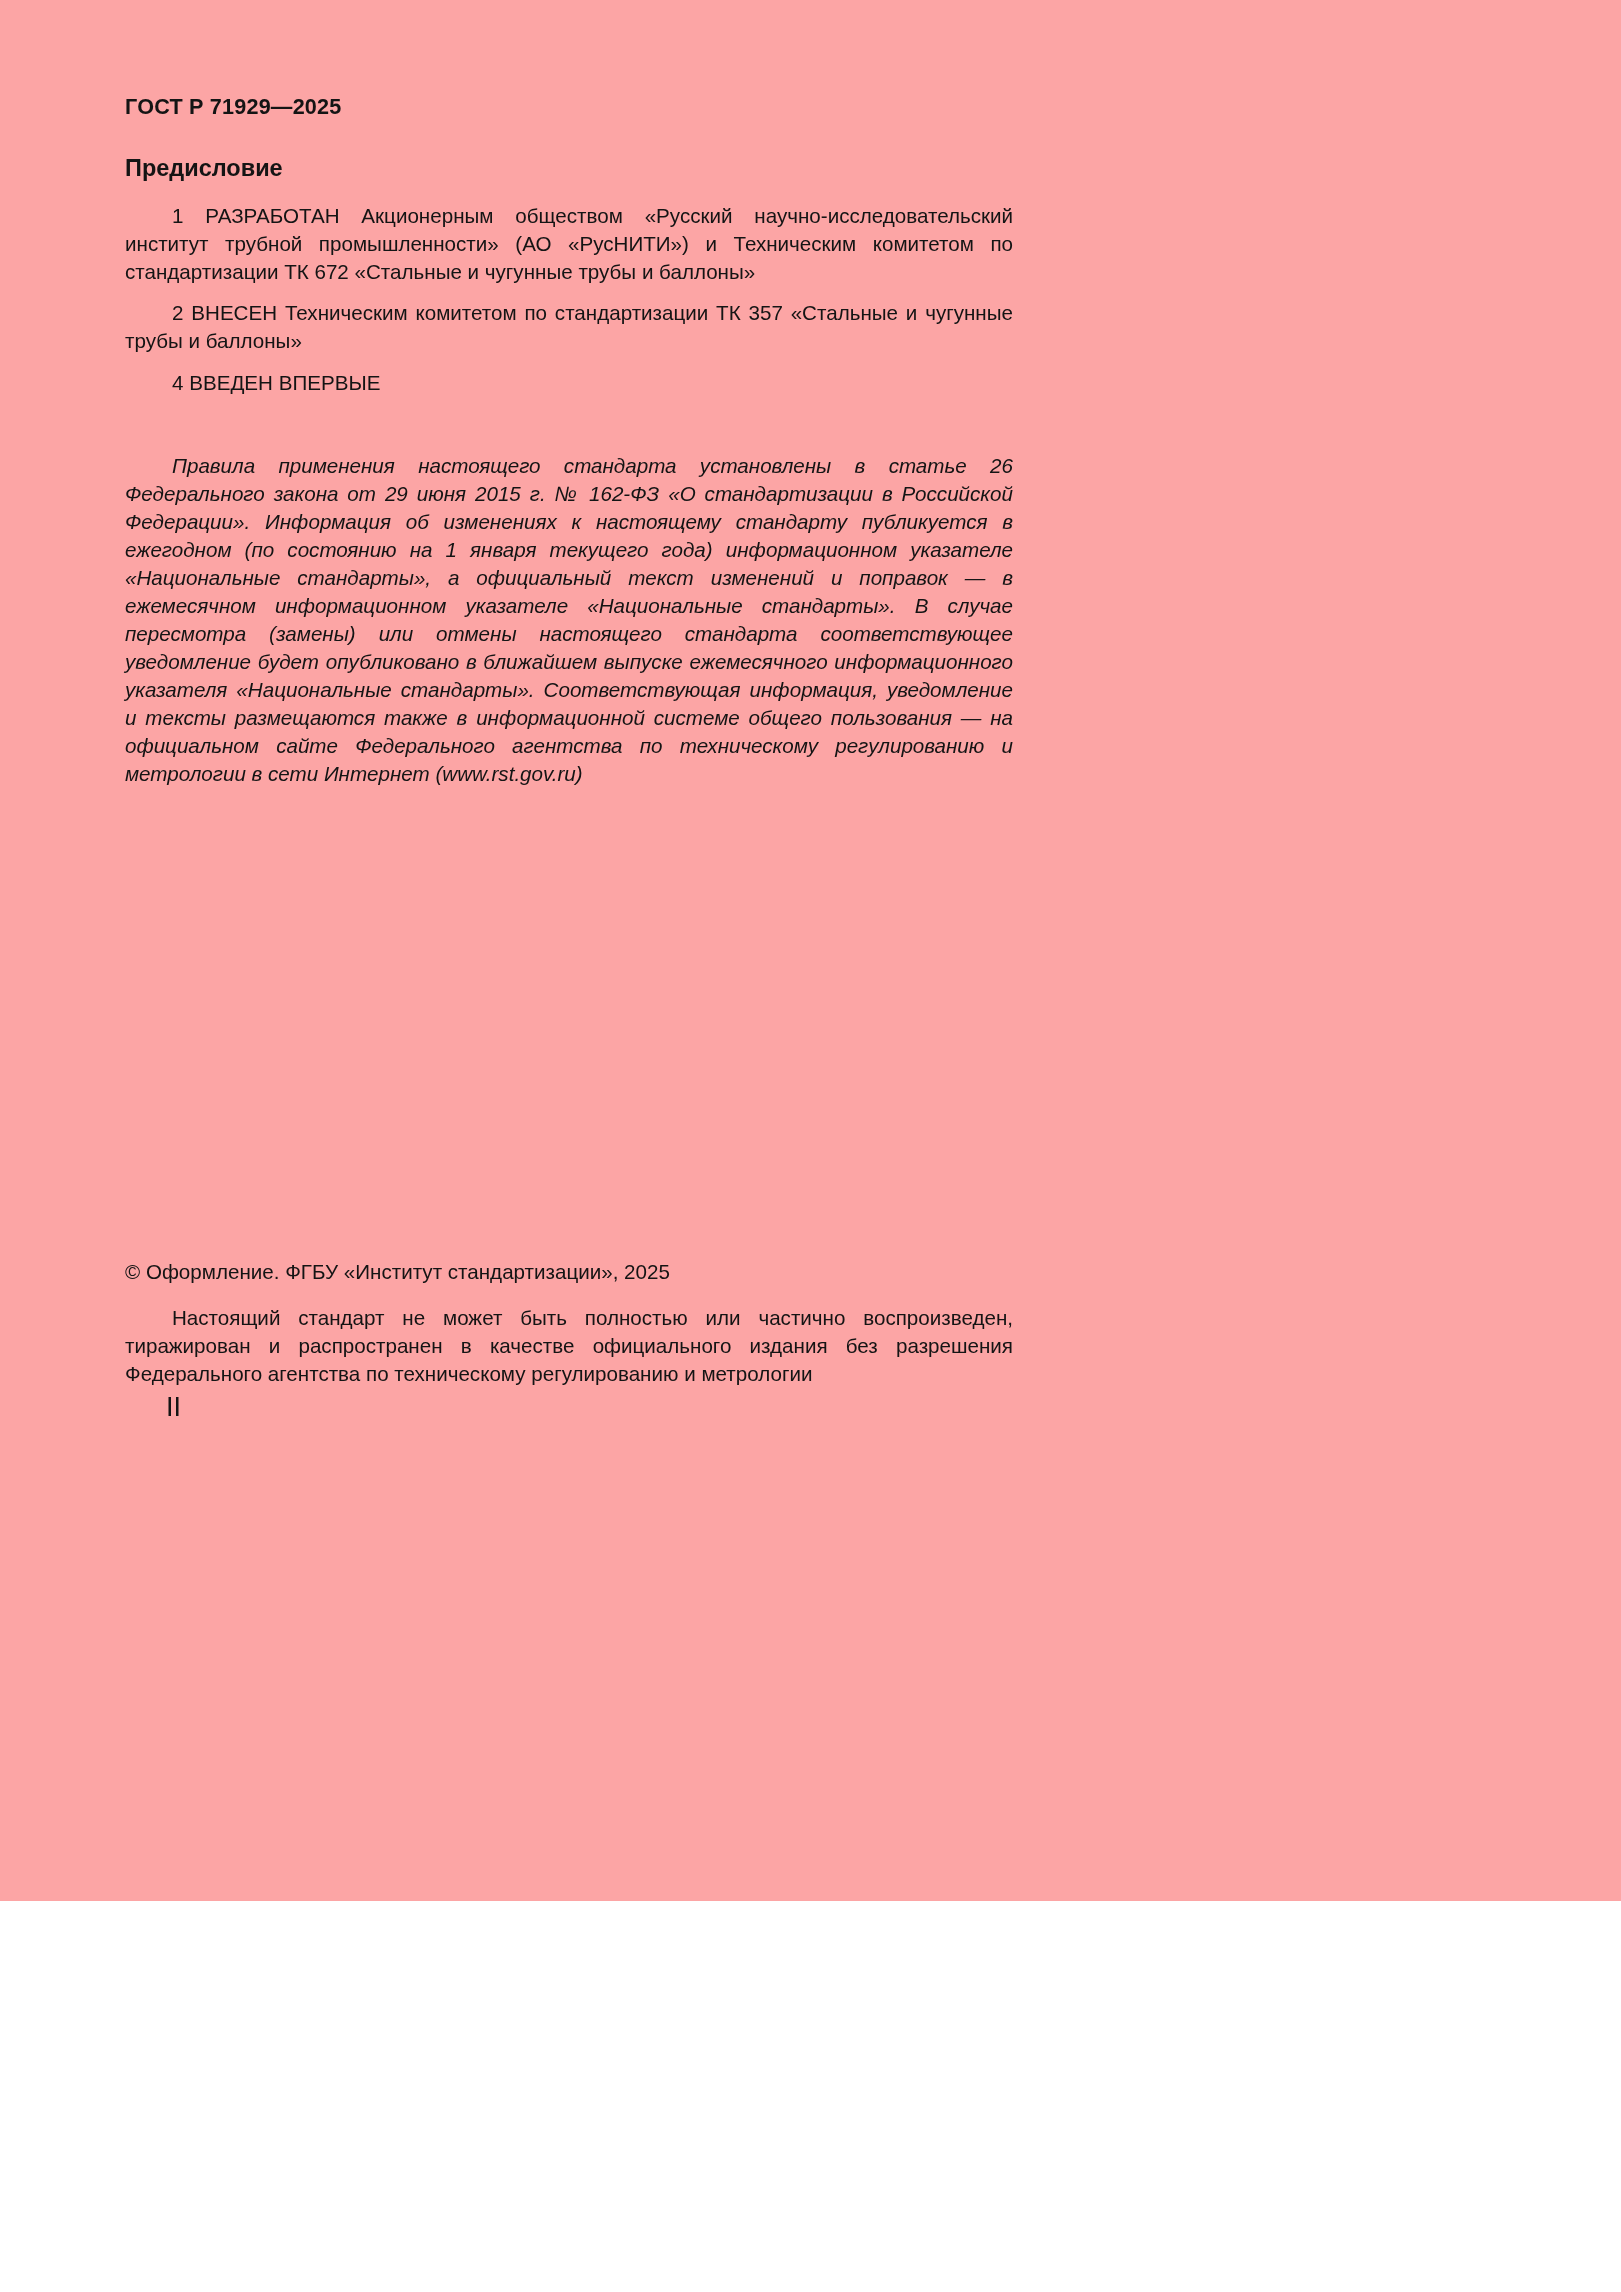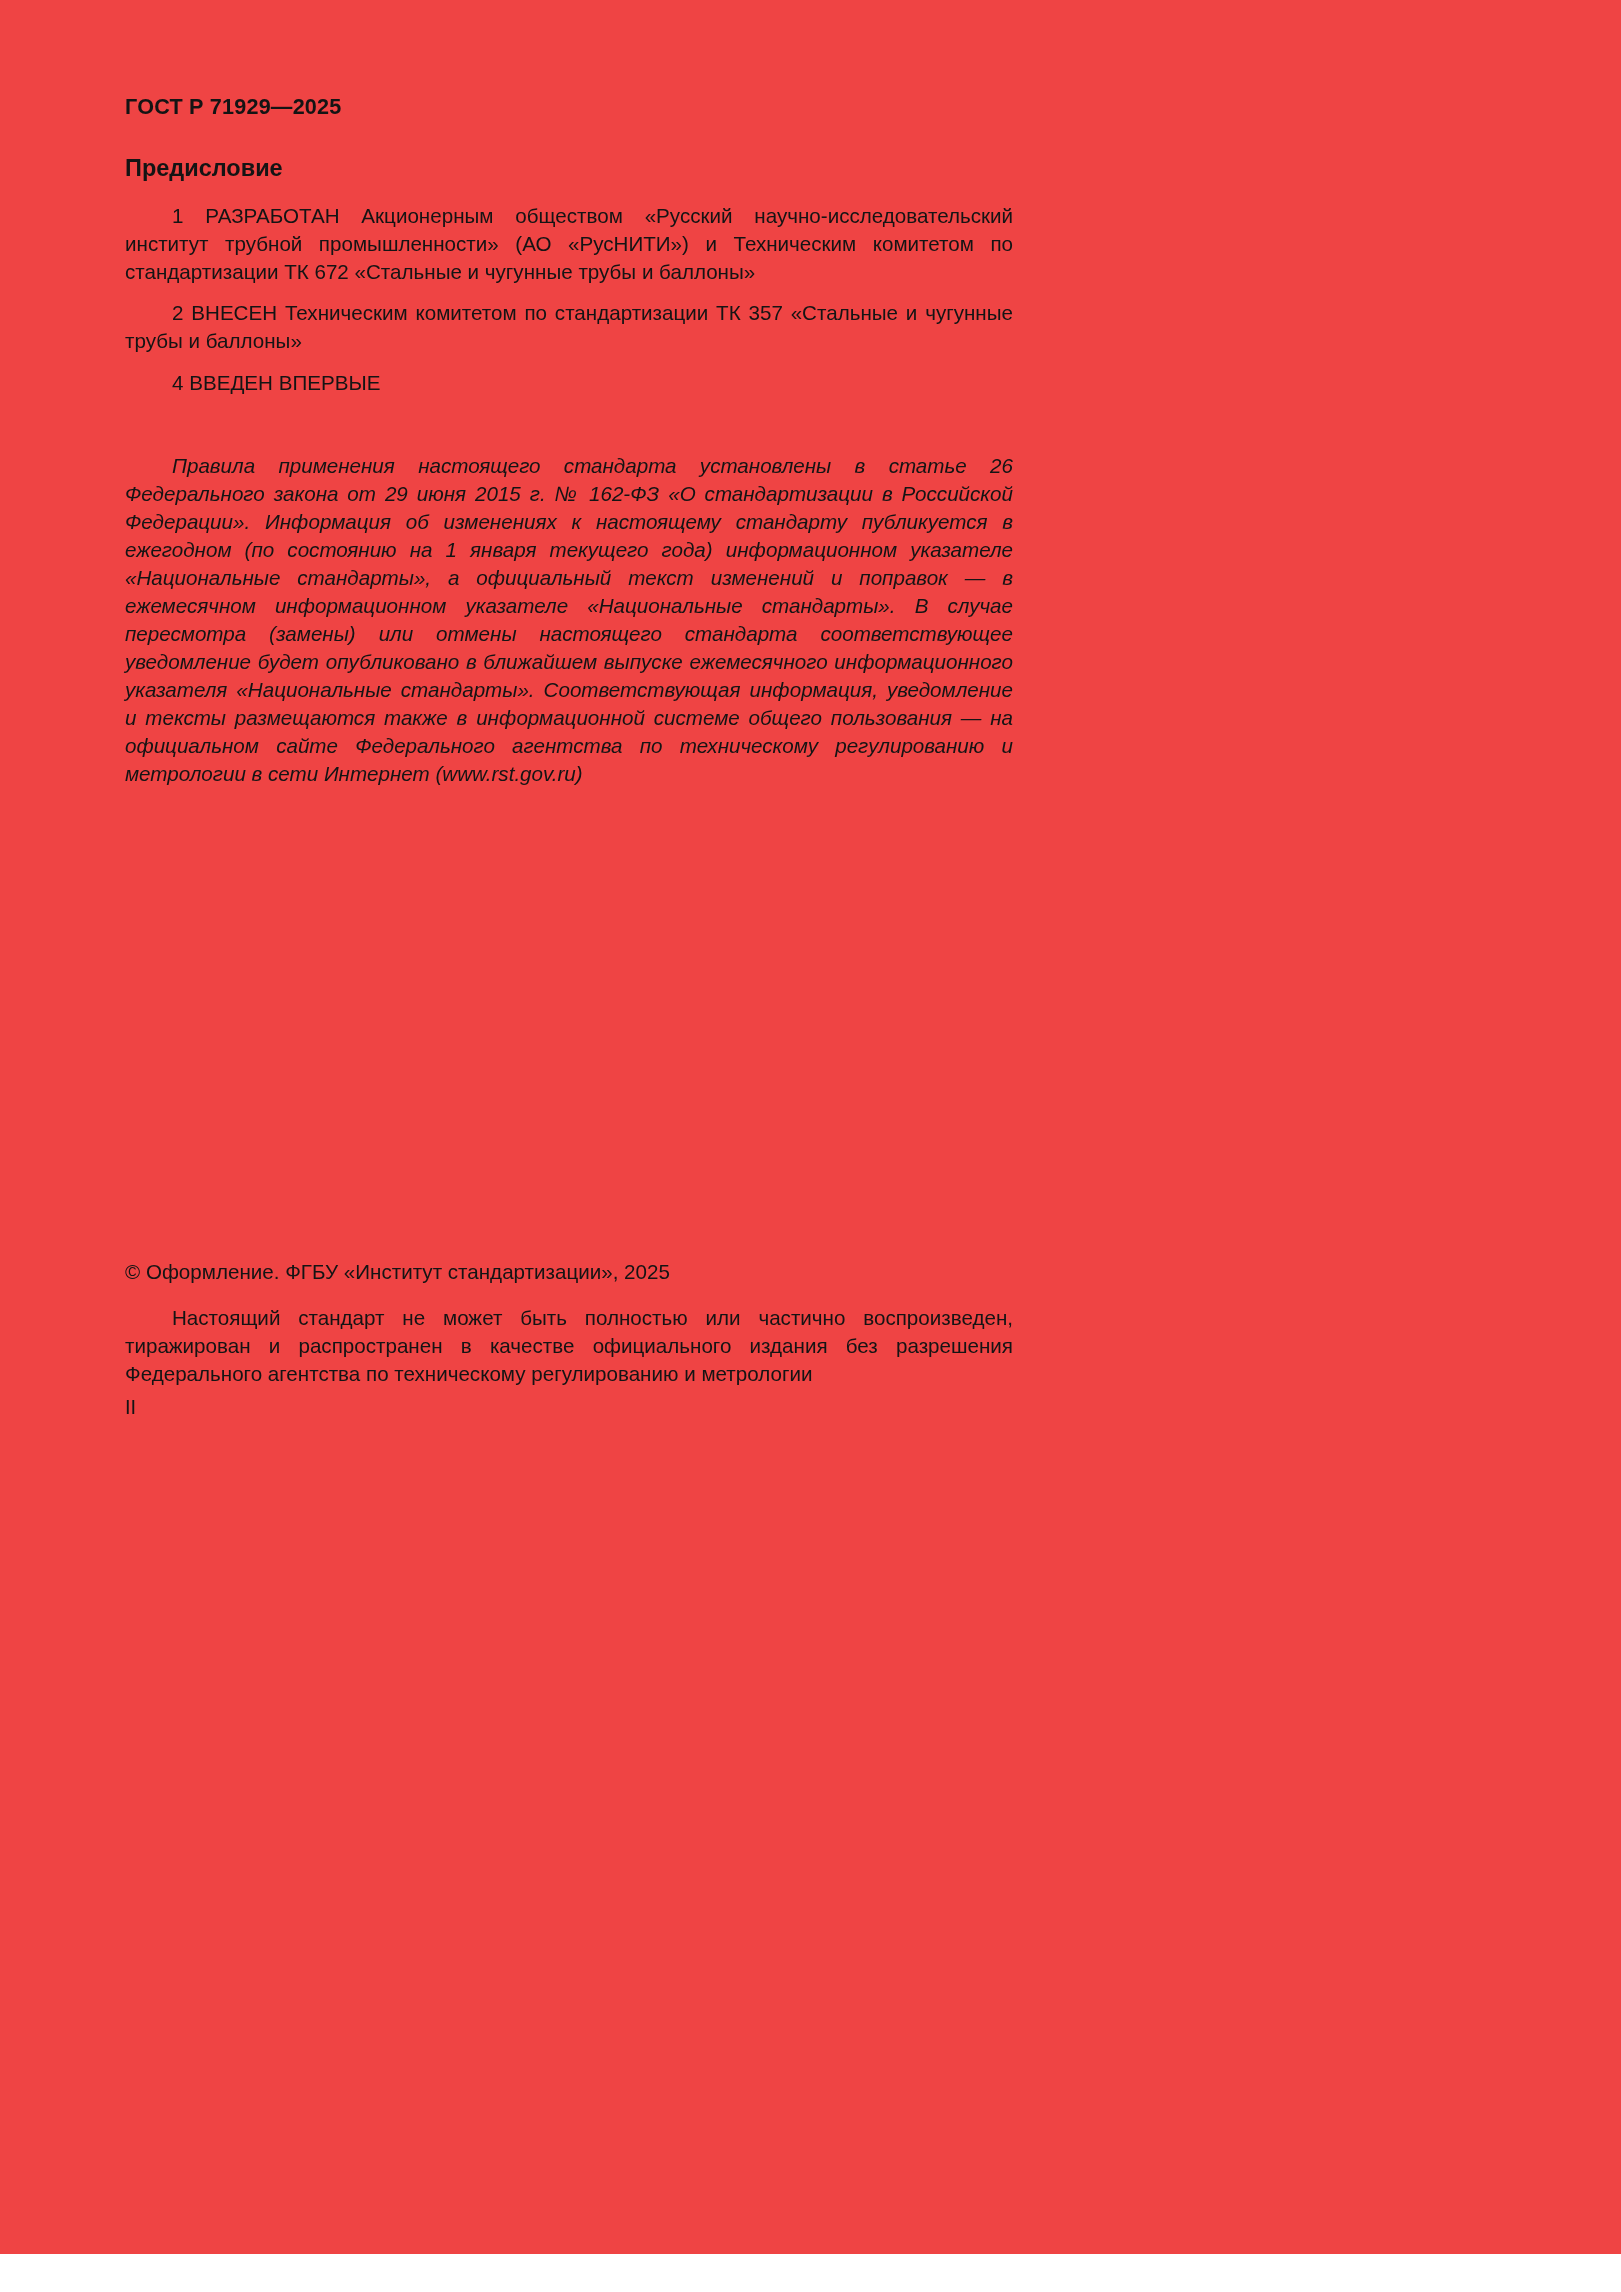--- a/index.html
+++ b/index.html
@@ -8,22 +8,22 @@
   body {
     width: 1621px;
     height: 2293px;
     background: #ffffff;
     font-family: "Liberation Sans", sans-serif;
     color: #141414;
   }
   .page {
     position: relative;
     width: 1621px;
-    height: 2254px;
-    background: #ef4444;
+    height: 1901px;
+    background: #fca5a5;
     overflow: hidden;
   }
   .content {
     position: absolute;
     left: 125px;
     top: 94px;
     width: 888px;
   }
   .doc-code {
     font-size: 21.6px;
@@ -64,23 +64,24 @@
     margin: 0;
   }
   .restriction {
     font-size: 20.6px;
     line-height: 28px;
     text-align: justify;
     text-indent: 47px;
     margin: 17.6px 0 0 0;
   }
   .page-number {
-    font-size: 20px;
+    font-size: 27px;
     line-height: 28px;
     margin-top: 5.9px;
+    margin-left: 41px;
   }
 </style>
 </head>
 <body>
 
 <div class="page">
 
   <div class="content">
 
     <div class="doc-code">ГОСТ Р 71929—2025</div>

